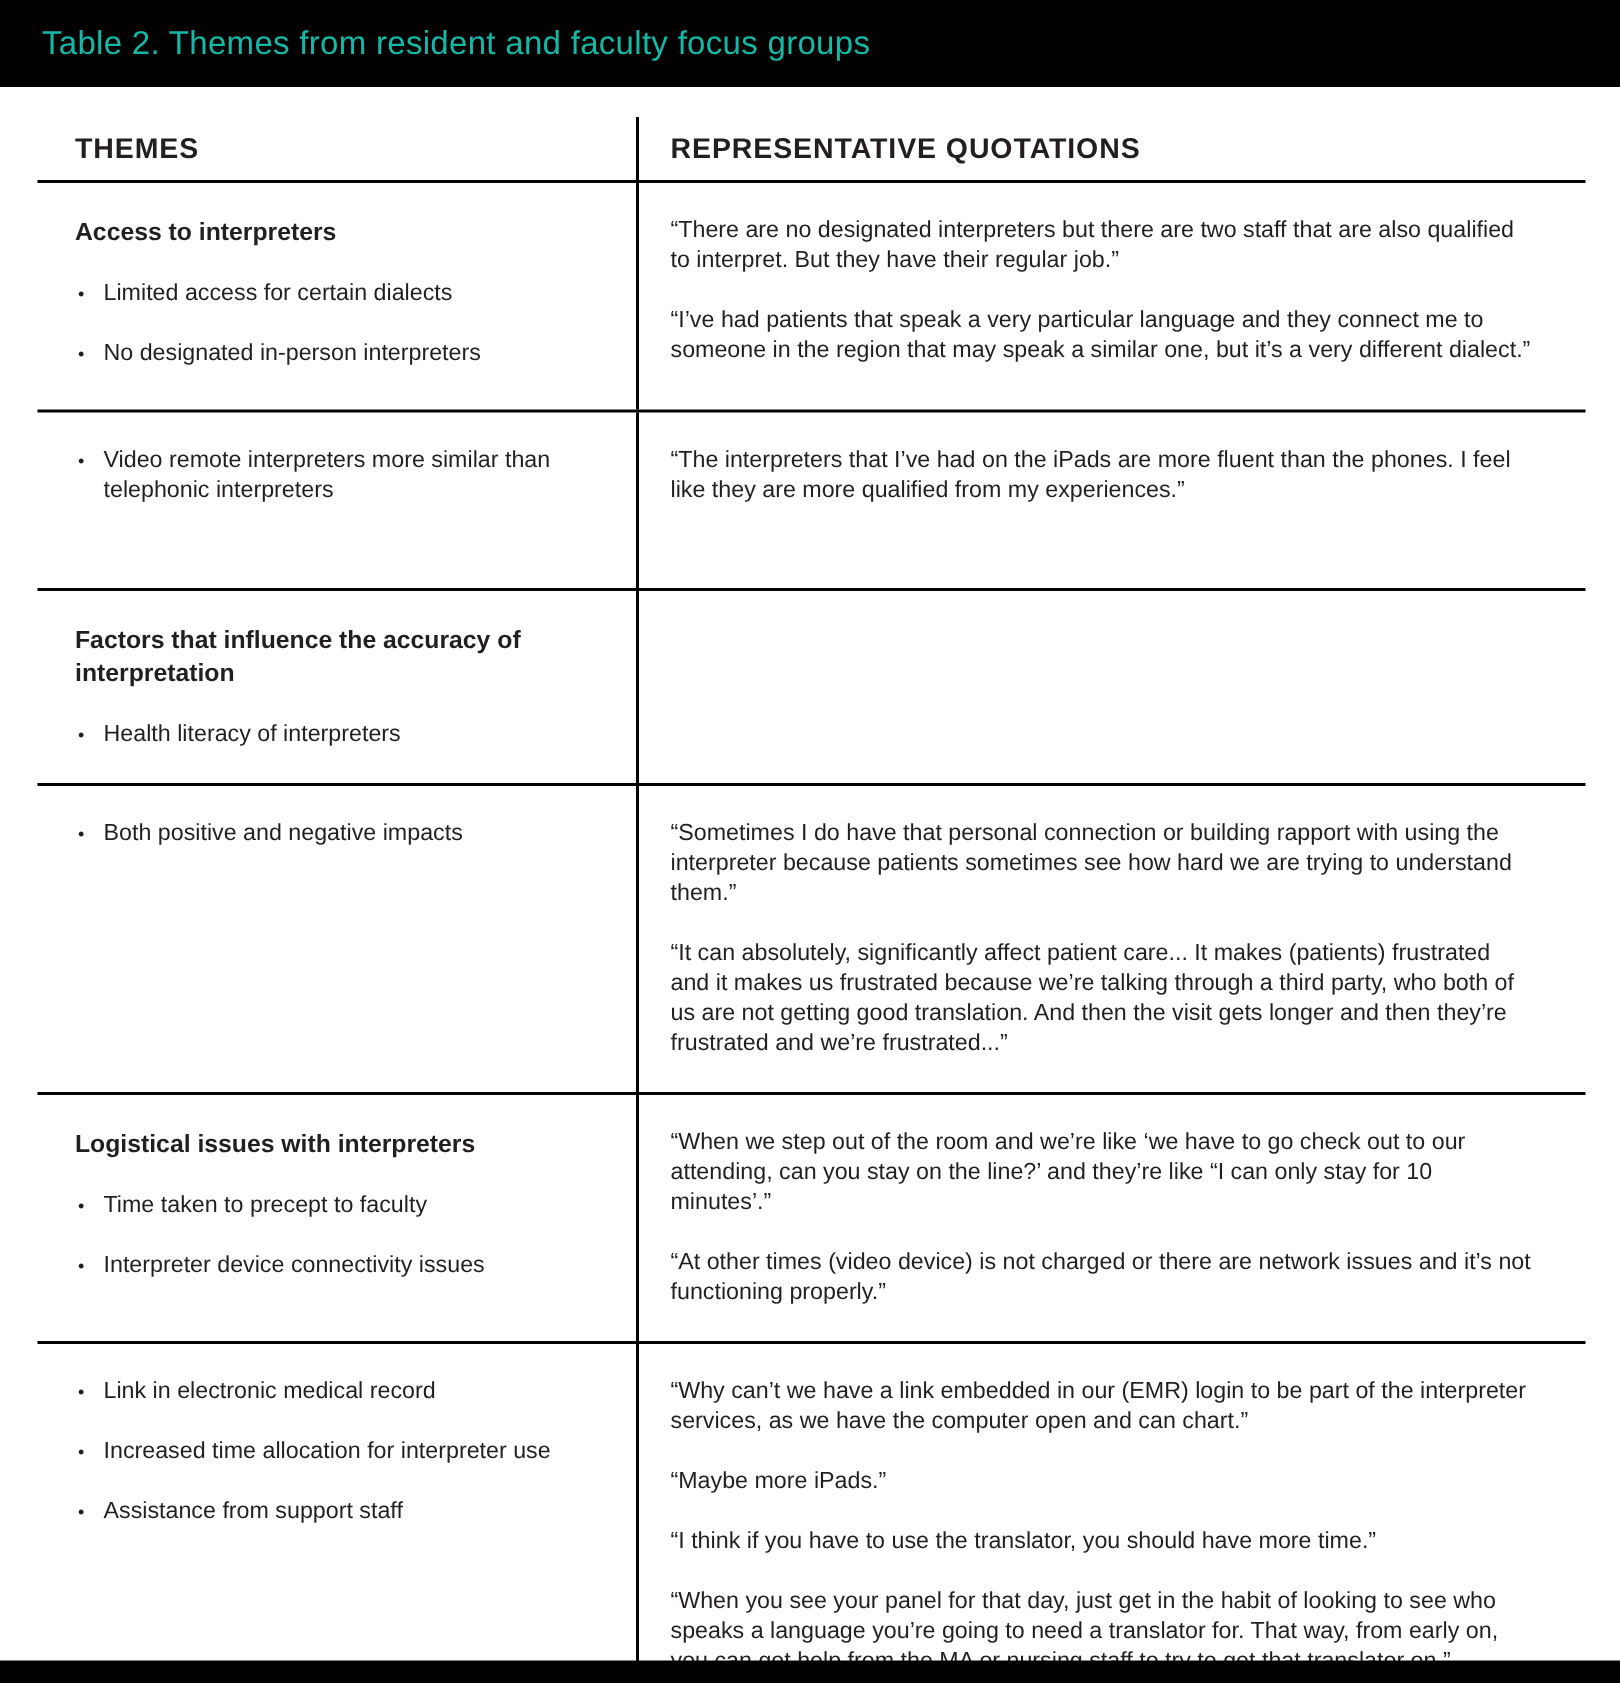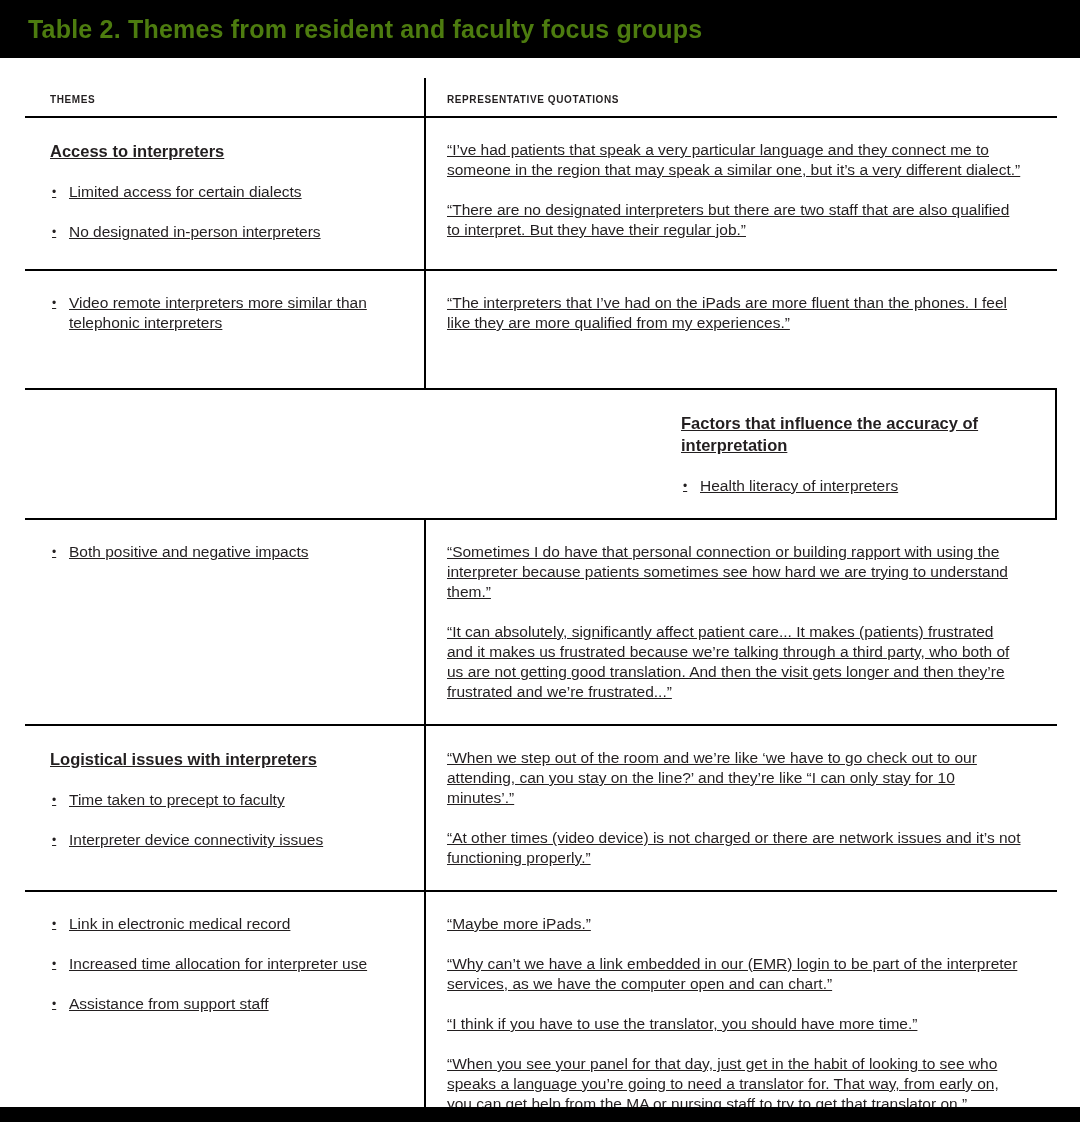--- a/index.html
+++ b/index.html
@@ -14,23 +14,23 @@
   }
   .top-bar {
     position: absolute;
     top: 0; left: 0;
     width: 1080px; height: 58px;
     background: #000000;
     display: flex;
     align-items: center;
   }
   .top-bar .title {
-    color: #4d7c0f;
-    font-size: 25px;
-    font-weight: bold;
+    color: #14b8a6;
+    font-size: 22px;
+    font-weight: normal;
     margin-left: 28px;
     letter-spacing: 0.2px;
   }
   .footer-bar {
     position: absolute;
     left: 0; bottom: 0;
     width: 1080px; height: 15px;
     background: #000000;
   }
   .table {
@@ -49,36 +49,35 @@
     box-sizing: border-box;
     border-right: 2px solid #000000;
   }
   .cell-r {
     flex: 1;
     box-sizing: border-box;
   }
   .header-row .cell-l { padding: 11px 10px 9px 25px; }
   .header-row .cell-r { padding: 11px 10px 9px 21px; }
   .col-header {
-    font-size: 10px;
+    font-size: 19px;
     font-weight: bold;
     letter-spacing: 0.6px;
   }
   .row {
     display: flex;
     border-bottom: 2px solid #000000;
     box-sizing: border-box;
-    text-decoration: underline;
   }
   .row.last { border-bottom: none; }
   .row .cell-l { padding: 22px 18px 2px 25px; }
   .row .cell-r { padding: 22px 34px 2px 21px; }
   .r1 { min-height: 153px; }
   .r2 { min-height: 119px; }
-  .r3 { min-height: 119px; justify-content: flex-end; }
+  .r3 { min-height: 119px; }
   .r4 { min-height: 186px; }
   .r5 { min-height: 155px; }
   .r6 { min-height: 244px; }
   .theme-title {
     font-size: 16.5px;
     font-weight: bold;
     line-height: 22px;
     margin: 0 0 20px 0;
   }
   .bullet {
@@ -125,22 +124,22 @@
         <div class="bullet">
           <span class="dot">•</span>
           <span>Limited access for certain dialects</span>
         </div>
         <div class="bullet">
           <span class="dot">•</span>
           <span>No designated in-person interpreters</span>
         </div>
       </div>
       <div class="cell-r">
+        <p class="quote">“There are no designated interpreters but there are two staff that are also qualified to interpret. But they have their regular job.”</p>
         <p class="quote">“I’ve had patients that speak a very particular language and they connect me to someone in the region that may speak a similar one, but it’s a very different dialect.”</p>
-        <p class="quote">“There are no designated interpreters but there are two staff that are also qualified to interpret. But they have their regular job.”</p>
       </div>
     </div>
 
     <div class="row r2">
       <div class="cell-l">
         <div class="bullet">
           <span class="dot">•</span>
           <span>Video remote interpreters more similar than telephonic interpreters</span>
         </div>
       </div>
@@ -199,22 +198,22 @@
         <div class="bullet">
           <span class="dot">•</span>
           <span>Increased time allocation for interpreter use</span>
         </div>
         <div class="bullet">
           <span class="dot">•</span>
           <span>Assistance from support staff</span>
         </div>
       </div>
       <div class="cell-r">
+        <p class="quote">“Why can’t we have a link embedded in our (EMR) login to be part of the interpreter services, as we have the computer open and can chart.”</p>
         <p class="quote">“Maybe more iPads.”</p>
-        <p class="quote">“Why can’t we have a link embedded in our (EMR) login to be part of the interpreter services, as we have the computer open and can chart.”</p>
         <p class="quote">“I think if you have to use the translator, you should have more time.”</p>
         <p class="quote">“When you see your panel for that day, just get in the habit of looking to see who speaks a language you’re going to need a translator for. That way, from early on, you can get help from the MA or nursing staff to try to get that translator on.”</p>
       </div>
     </div>
 
   </div>
 
   <div class="footer-bar"></div>
 
 </div>

